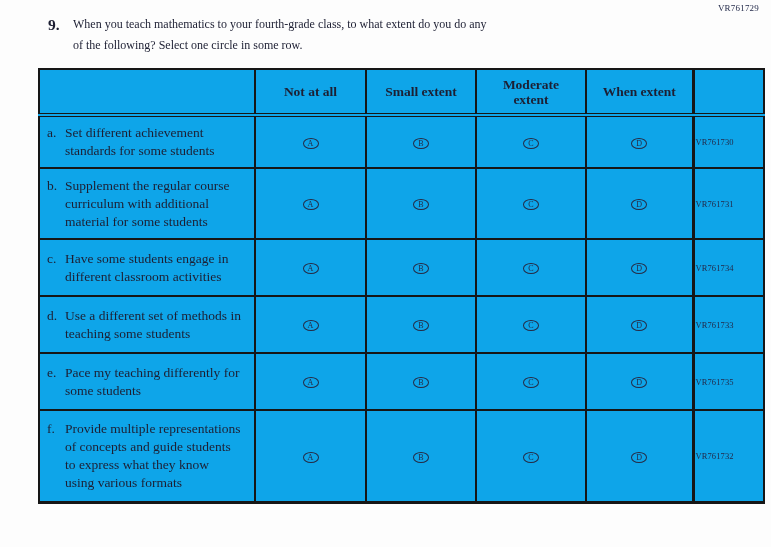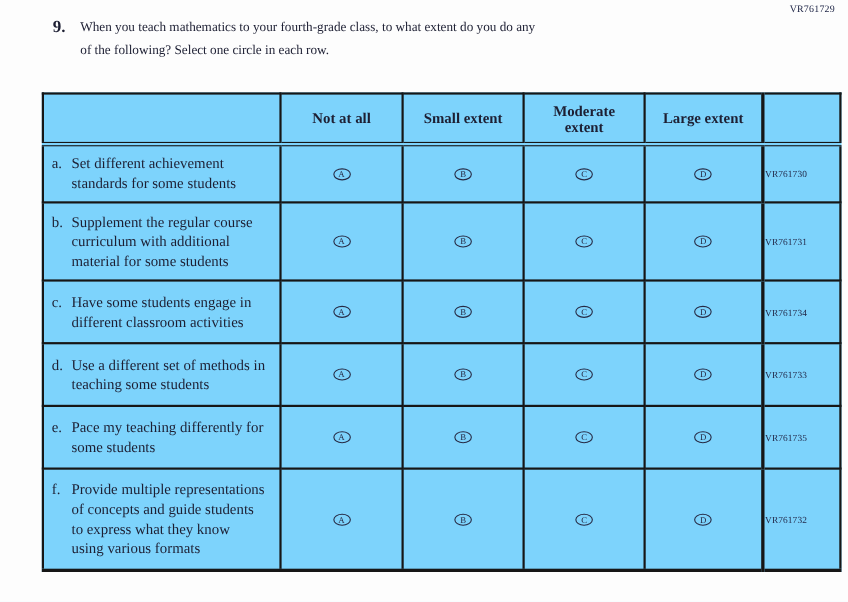--- a/index.html
+++ b/index.html
@@ -52,22 +52,21 @@
   
   .qtable-wrap {
     position: absolute;
     left: 38px;
     top: 68px;
   }
   table.qtable {
     border-collapse: collapse;
     table-layout: fixed;
     width: 725px;
-    background: #7dd3fc;
-    margin-top: 16px;
+    background: #0ea5e9;
   }
   .qtable th, .qtable td {
     border: 2px solid #161616;
     vertical-align: middle;
   }
   
   table.qtable { border: 2px solid #161616; border-bottom-width: 3px; }
 
   .qtable thead th {
     height: 46px;
@@ -137,41 +136,41 @@
 <body>
 
 <div class="page">
 
   <div class="vr-top">VR761729</div>
 
   <div class="question">
     <span class="q-number">9.</span>
     <div class="q-text">
       <span class="q-line">When you teach mathematics to your fourth-grade class, to what extent do you do any</span>
-      <span class="q-line"><span>of the following? Select </span><span class="q-bold">one</span><span> circle in each row.</span></span>
+      <span class="q-line"><span>of the following? Select </span><span class="q-bold">one</span><span> circle in some row.</span></span>
     </div>
   </div>
 
   <div class="qtable-wrap">
     <table class="qtable">
       <colgroup>
         <col style="width:216px">
         <col style="width:111px">
         <col style="width:110px">
         <col style="width:110px">
         <col style="width:107px">
         <col style="width:71px">
       </colgroup>
       <thead>
         <tr>
           <th></th>
           <th>Not at all</th>
           <th>Small extent</th>
           <th>Moderate extent</th>
-          <th>Large extent</th>
+          <th>When extent</th>
           <th class="vr-cell"></th>
         </tr>
       </thead>
       <tbody>
         <tr class="row-a">
           <td class="label-cell">
             <div class="label-inner">
               <span class="row-letter">a.</span>
               <span class="row-text">Set different achievement standards for some students</span>
             </div>

